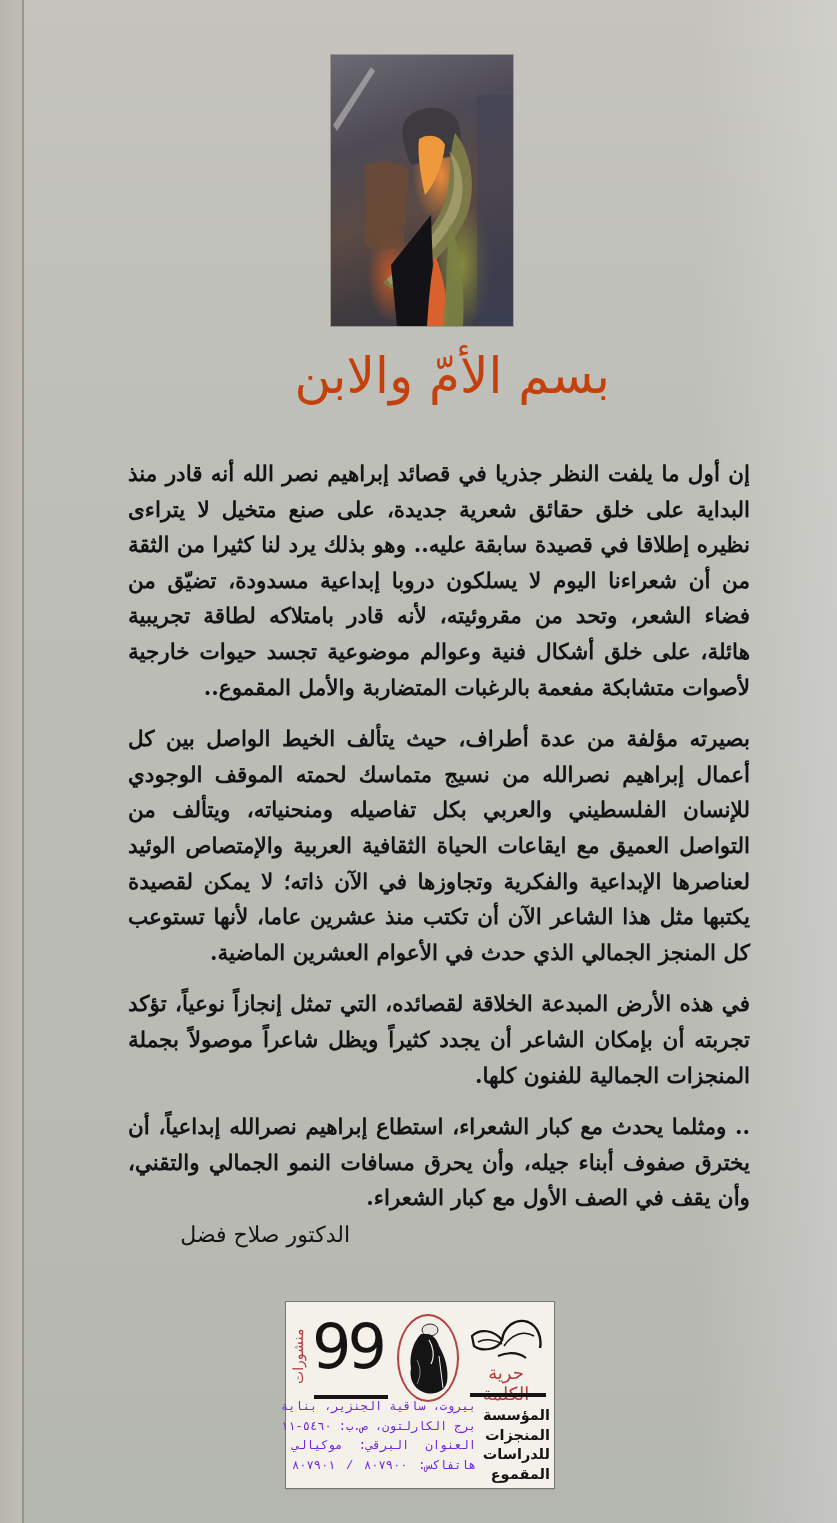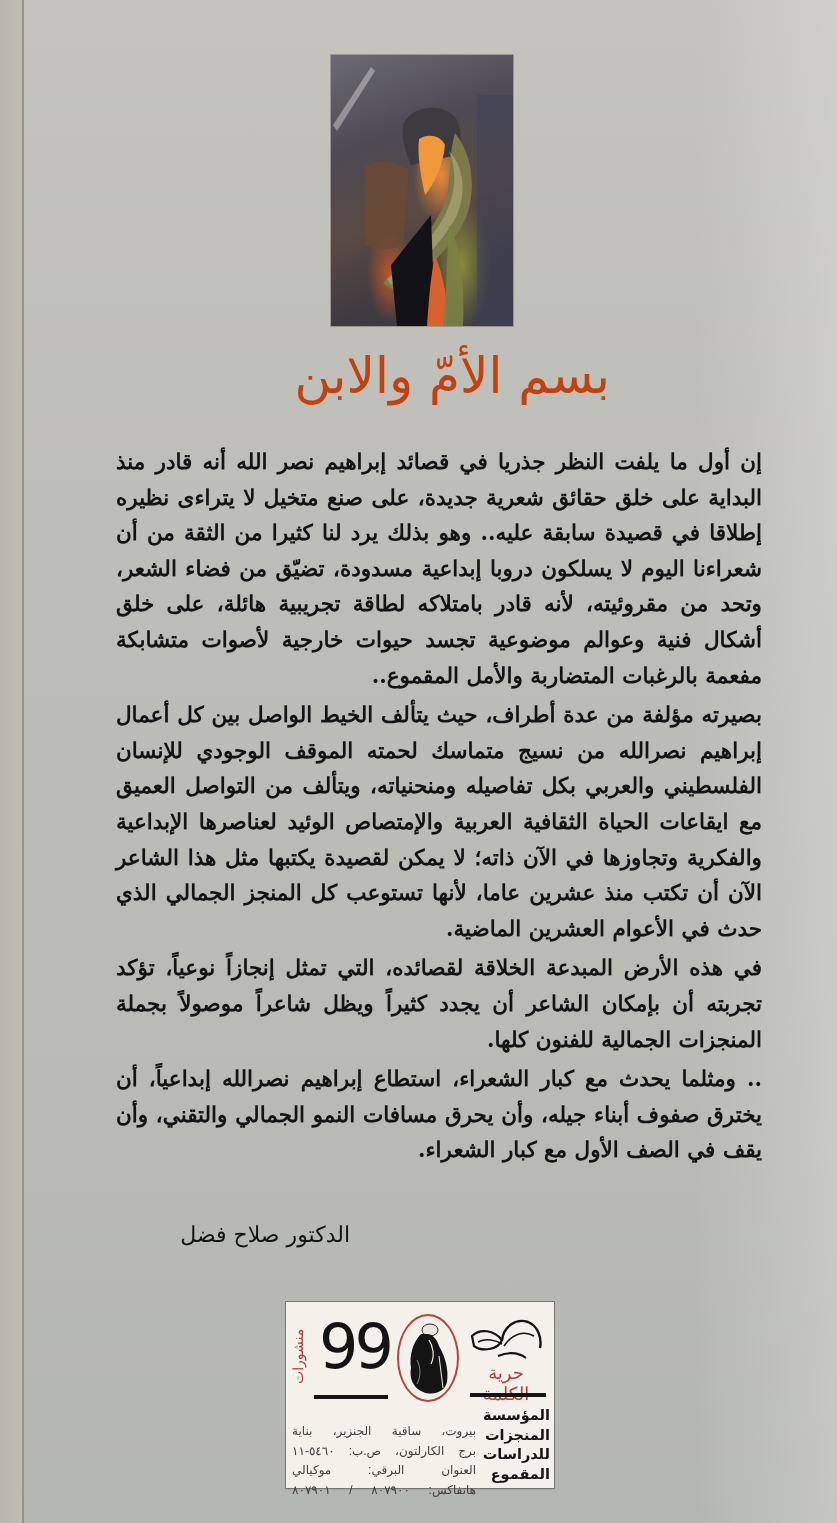--- a/index.html
+++ b/index.html
@@ -84,21 +84,21 @@
       direction: rtl;
       text-align: justify;
       text-align-last: right;
       font-family: "DejaVu Serif", serif;
       font-weight: bold;
       font-size: 21.5px;
       line-height: 35.6px;
       color: #141414;
     }
     .blurb p {
-      margin: 4px;
+      margin: 16px;
     }
     .signature {
       position: absolute;
       left: 100px;
       top: 1222px;
       width: 250px;
       direction: rtl;
       text-align: right;
       font-family: "DejaVu Serif", serif;
       font-weight: normal;
@@ -133,21 +133,21 @@
     }
     .series-number {
       position: absolute;
       left: 26px;
       top: 8px;
       width: 78px;
       font-family: "DejaVu Sans", sans-serif;
       font-size: 62px;
       line-height: 74px;
       color: #141414;
-      text-align: right;
+      text-align: left;
       letter-spacing: -4px;
     }
     .series-underline {
       position: absolute;
       left: 28px;
       top: 93px;
       width: 74px;
       height: 4px;
       background: #141414;
     }
@@ -201,29 +201,29 @@
       text-align: right;
       font-family: "DejaVu Sans", sans-serif;
       font-weight: bold;
       font-size: 14.5px;
       line-height: 19.5px;
       color: #141414;
     }
     .publisher-address {
       position: absolute;
       left: 6px;
-      top: 120px;
+      top: 96px;
       width: 184px;
       direction: rtl;
       text-align: justify;
       text-align-last: justify;
-      font-family: Liberation Sans, sans-serif;
+      font-family: Liberation Mono, monospace;
       font-size: 12px;
       line-height: 19.5px;
-      color: #404040;
+      color: #6d28d9;
     }
     .publisher-address div { white-space: nowrap; }
   </style>
 </head>
 <body>
 
 <div class="spine-strip"></div>
 <div class="spine-fold"></div>
 <div class="right-light"></div>
 

